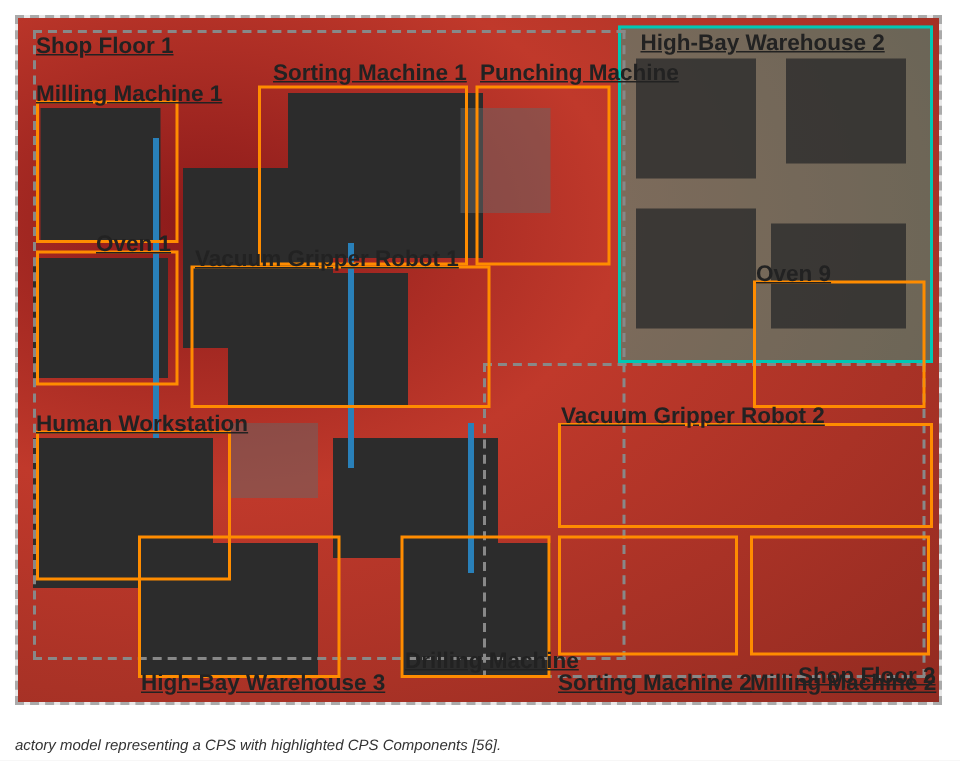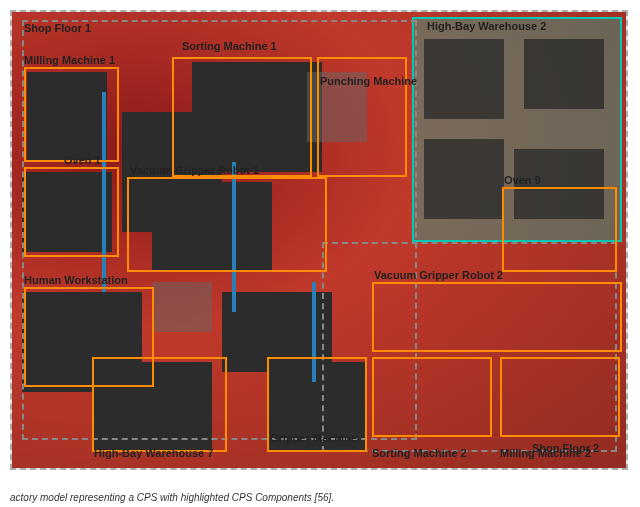--- a/index.html
+++ b/index.html
@@ -69,26 +69,27 @@
     .orange-box {
       position: absolute;
       border: 2px solid #ff8c00;
       background: transparent;
       z-index: 11;
     }
 
     
     .label {
       position: absolute;
-      font-size: 11px;
+      font-size: 15px;
       font-weight: bold;
       color: #222;
       z-index: 20;
       white-space: nowrap;
       background: rgba(255,255,255,0.0);
+      text-decoration: underline;
     }
 
     
     .caption {
       position: absolute;
       bottom: 4px;
       left: 10px;
       right: 10px;
       font-size: 10px;
       color: #333;
@@ -183,36 +184,36 @@
     <div class="orange-box" style="top:175px;left:490px;width:115px;height:85px;"></div>
 
     <div class="label" style="top:10px;left:12px;">Shop Floor 1</div>
 
     <div class="label" style="top:430px;left:520px;">Shop Floor 2</div>
 
     <div class="label" style="top:42px;left:12px;">Milling Machine 1</div>
 
     <div class="label" style="top:28px;left:170px;">Sorting Machine 1</div>
 
-    <div class="label" style="top:28px;left:308px;margin-top:35px;">
+    <div class="label" style="top:28px;left:308px;">
       <span>Punching Machine</span>
     </div>
 
     <div class="label" style="top:8px;left:415px;">High-Bay Warehouse 2</div>
 
     <div class="label" style="top:152px;left:118px;text-align:right;">Vacuum Gripper Robot 1</div>
 
     <div class="label" style="top:142px;left:12px;margin-left:40px;">Oven 1</div>
 
     <div class="label" style="top:262px;left:12px;">Human Workstation</div>
 
-    <div class="label" style="top:435px;left:82px;">High-Bay Warehouse 7</div>
+    <div class="label" style="top:435px;left:82px;">High-Bay Warehouse 3</div>
 
     <div class="label" style="top:420px;left:258px;">
-      <span>Gripper Machine</span>
+      <span>Drilling Machine</span>
     </div>
 
     <div class="label" style="top:435px;left:360px;">Sorting Machine 2</div>
 
     <div class="label" style="top:435px;left:488px;">Milling Machine 2</div>
 
     <div class="label" style="top:257px;left:362px;">Vacuum Gripper Robot 2</div>
 
     <div class="label" style="top:162px;left:492px;">Oven 9</div>
 

